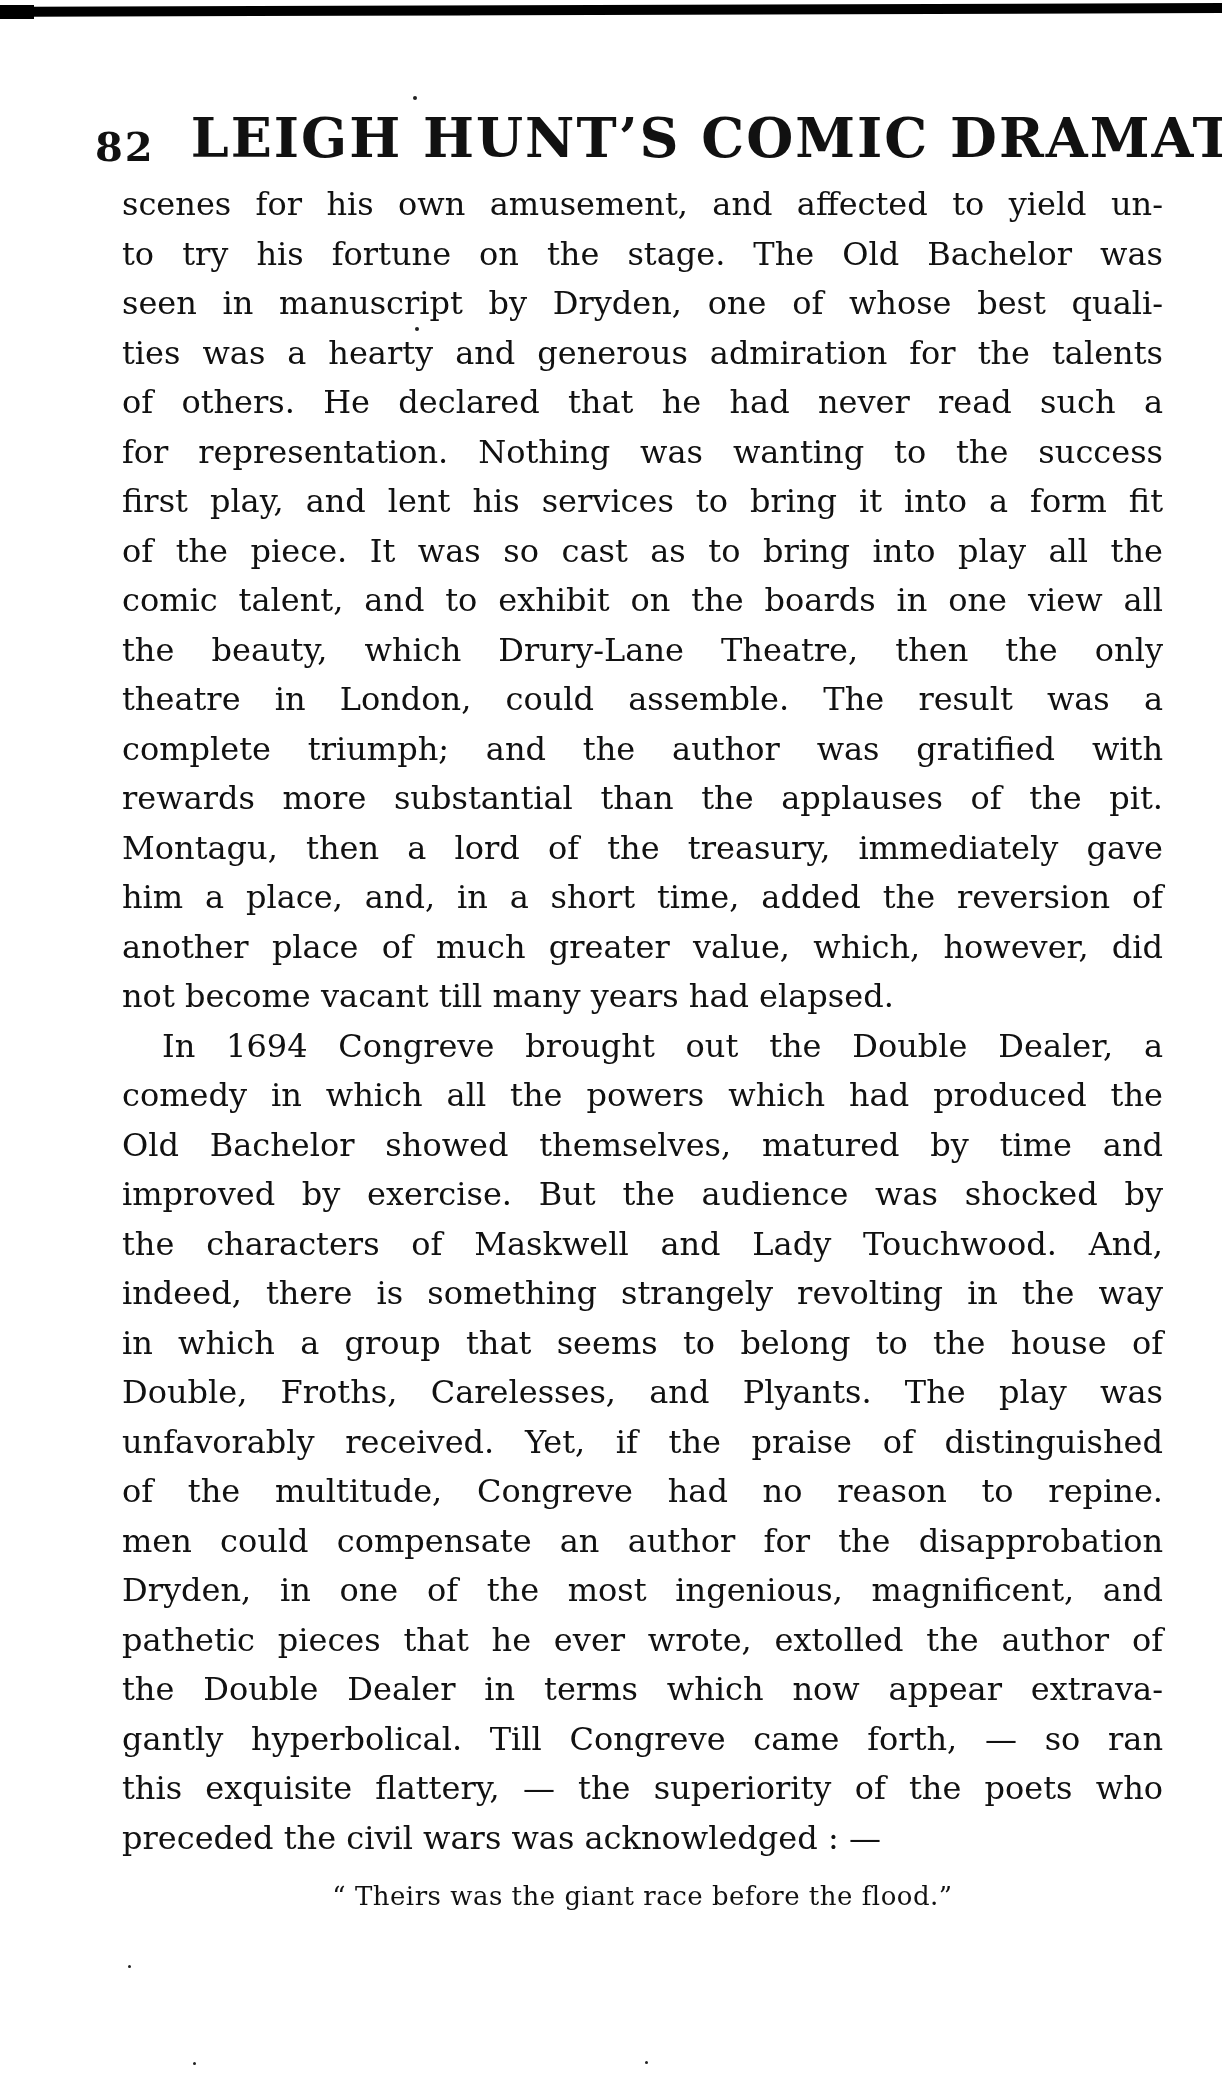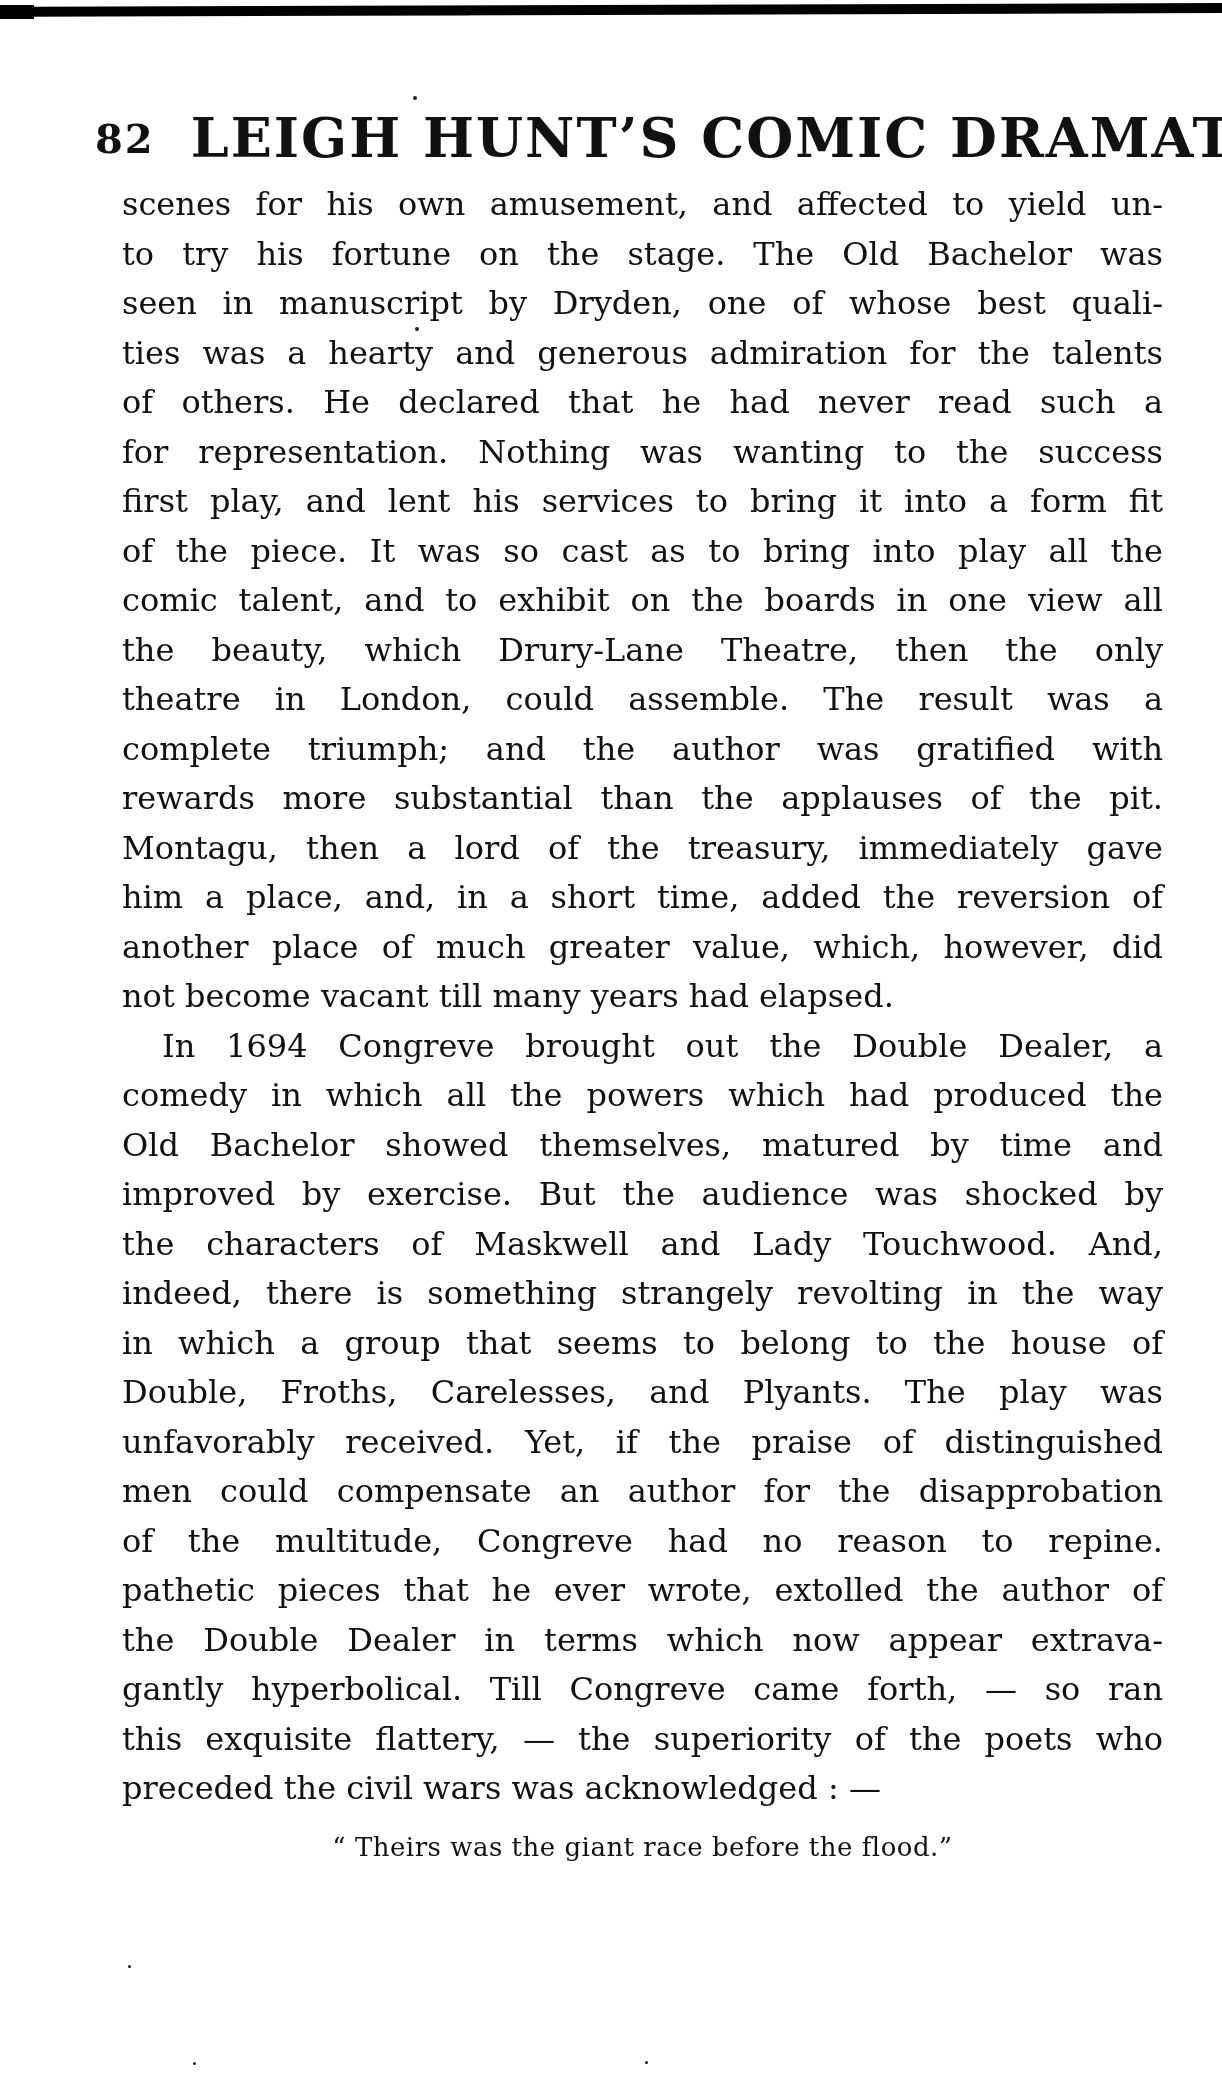--- a/index.html
+++ b/index.html
@@ -23,21 +23,21 @@
     position: absolute; top: 5px; left: 0; width: 34px; height: 14px; background: #000;
   }
   .bar-frag {
     position: absolute; top: 13px; left: 0; width: 470px; height: 2px;
     background: #000; opacity: 0.75; transform: rotate(0.05deg);
   }
 
   
   .header {
     position: absolute; top: 106px; left: 95px; right: 92px;
-    display: flex; align-items: center;
+    display: flex; align-items: flex-end;
     font-weight: bold; white-space: nowrap;
   }
   .pagenum { font-size: 40px; letter-spacing: 2px; }
   .title { font-size: 54px; letter-spacing: 2px; margin-left: 36px; }
 
   
   .bodycol {
     position: absolute; left: 95px; width: 1041px; top: 180px;
     font-size: 32px; line-height: 49.5px; margin-left: 27px;
   }
@@ -104,22 +104,23 @@
     <div class="para para2">
         <div class="line">In 1694 Congreve brought out the Double Dealer, a</div>
         <div class="line">comedy in which all the powers which had produced the</div>
         <div class="line">Old Bachelor showed themselves, matured by time and</div>
         <div class="line">improved by exercise. But the audience was shocked by</div>
         <div class="line">the characters of Maskwell and Lady Touchwood. And,</div>
         <div class="line">indeed, there is something strangely revolting in the way</div>
         <div class="line">in which a group that seems to belong to the house of</div>
         <div class="line">Double, Froths, Carelesses, and Plyants. The play was</div>
         <div class="line">unfavorably received. Yet, if the praise of distinguished</div>
+        <div class="line">of the multitude, Congreve had no reason to repine.</div>
         <div class="line">men could compensate an author for the disapprobation</div>
-        <div class="line">of the multitude, Congreve had no reason to repine.</div>
+        <div class="line">Dryden, in one of the most ingenious, magnificent, and</div>
         <div class="line">pathetic pieces that he ever wrote, extolled the author of</div>
         <div class="line">the Double Dealer in terms which now appear extrava-</div>
         <div class="line">gantly hyperbolical. Till Congreve came forth, — so ran</div>
         <div class="line">this exquisite flattery, — the superiority of the poets who</div>
         <div class="line">preceded the civil wars was acknowledged : —</div>
       </div>
     <div class="quote">“ Theirs was the giant race before the flood.”</div>
   </div>
 
   <div class="speck sp1"></div>

